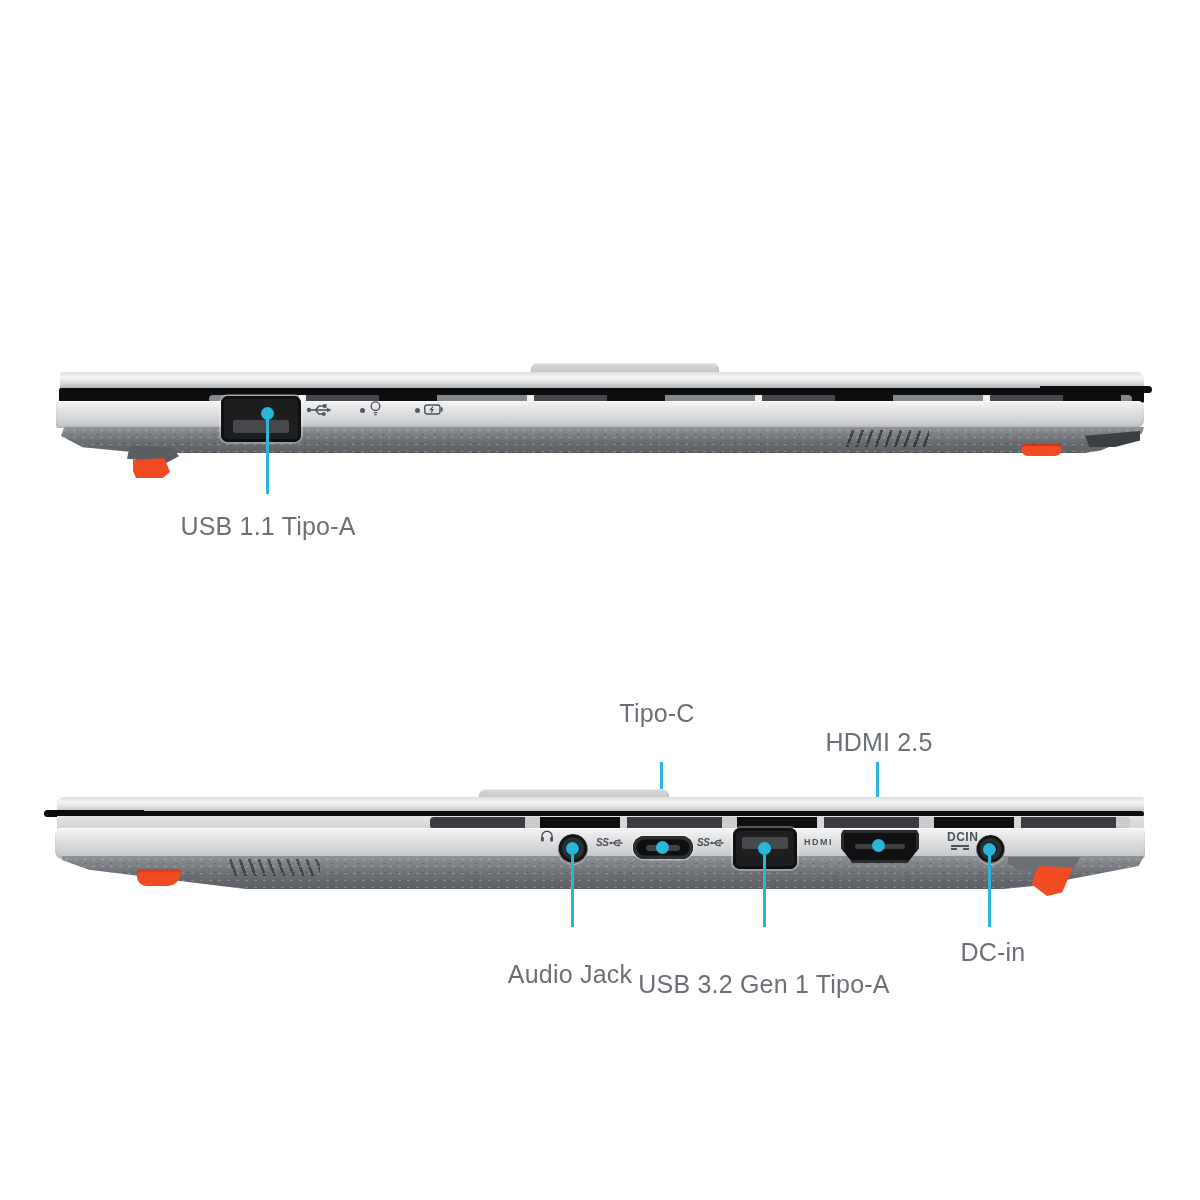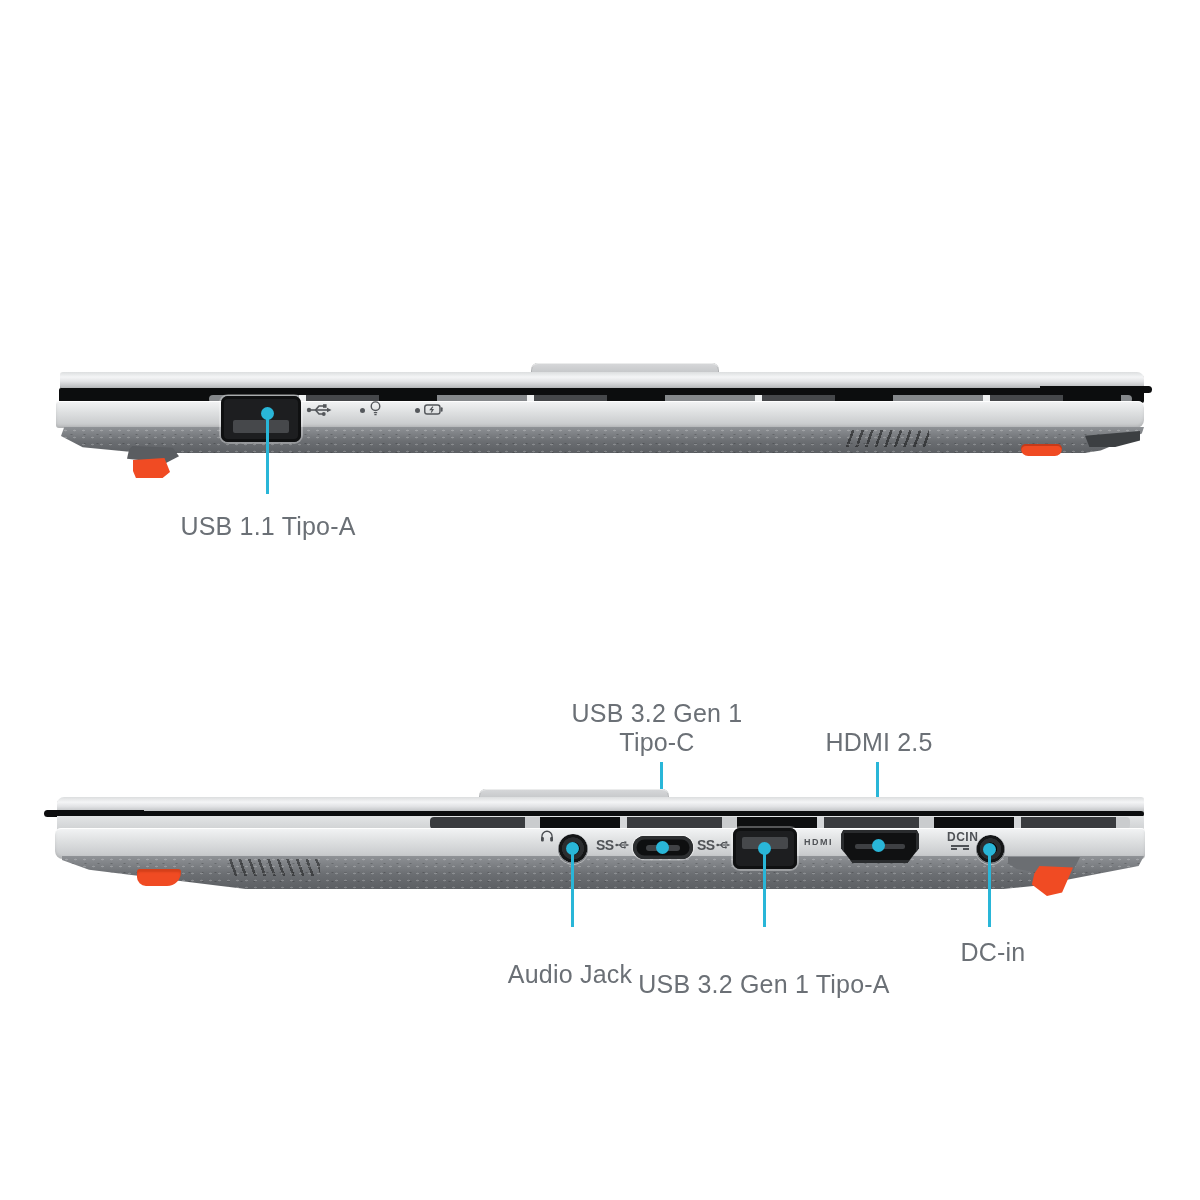--- a/index.html
+++ b/index.html
@@ -44,21 +44,21 @@
     box-shadow:inset 0 0 0 3.5px #2c2e30, 0 0 0 1.5px rgba(255,255,255,.35);}
   .port-usb-c .slot{position:absolute;background:#404245;border-radius:3px;}
   .port-hdmi{position:absolute;background:#101112;
     clip-path:polygon(3% 0,97% 0,100% 14%,100% 55%,85% 100%,15% 100%,0 55%,0 14%);}
   .port-hdmi .slot{position:absolute;background:#3e4043;border-radius:2px;}
   .jack-round{position:absolute;border-radius:50%;
     background:radial-gradient(circle at 50% 48%,#070708 0 30%,#2b2d2f 32% 50%,#141516 52% 64%,#797c80 66% 82%,#3f4145 84% 100%);
     box-shadow:0 1px 1px rgba(255,255,255,.55);}
   .led-dot{position:absolute;width:5px;height:5px;border-radius:50%;background:#55585c;}
   .ss-badge{position:absolute;display:flex;align-items:center;gap:1px;color:var(--marking);}
-  .ss-badge .ss-txt{font-weight:bold;font-size:14px;letter-spacing:-0.5px;}
+  .ss-badge .ss-txt{font-style:italic;font-weight:bold;font-size:10px;letter-spacing:-0.5px;}
   .dcin-block{position:absolute;width:26px;text-align:center;color:var(--marking);}
   .dcin-block .t{font-size:12px;font-weight:bold;letter-spacing:.5px;display:block;}
   .dcin-block .solid{width:18px;height:2px;background:var(--marking);margin:1px auto 0;}
   .dcin-block .dashed{width:18px;border-top:2px dashed var(--marking);margin:1px auto 0;}
 </style>
 </head>
 <body>
 
 <div class="viewport" style="--accent: #29b6d8; --labelcol: #6b7076; --foot: #f04b23; background: rgb(255, 255, 255);">
 
@@ -113,21 +113,20 @@
     </svg>
 
     <div class="callout-dot" style="left:261px;top:407px;"></div>
     <div class="callout-line" style="left:266px;top:418px;height:76px;"></div>
     <div class="callout-label" style="left:118px;top:512px;width:300px;">USB 1.1 Tipo-A</div>
   </div>
 
   <div>
 
     <div class="callout-label" style="left:507px;top:699px;width:300px;">
-      <div>USB 3.2 Gen 1</div>
       <div>Tipo-C</div>
     </div>
     <div class="callout-label" style="left:729px;top:728px;width:300px;">HDMI 2.5</div>
     <div class="callout-line" style="left:660px;top:762px;height:82px;"></div>
     <div class="callout-line" style="left:876px;top:762px;height:80px;"></div>
 
     <div class="lid-bump" style="left:479px;top:789px;width:190px;"></div>
     <div class="lid" style="left:57px;top:797px;width:1087px;border-radius:7px 3px 2px 3px;"></div>
     <div class="gapline" style="left:44px;top:810px;width:100px;height:7px;border-radius:4px 0 0 4px;"></div>
     <div class="gapline" style="left:58px;top:811px;width:1086px;height:6px;border-radius:3px;"></div>

